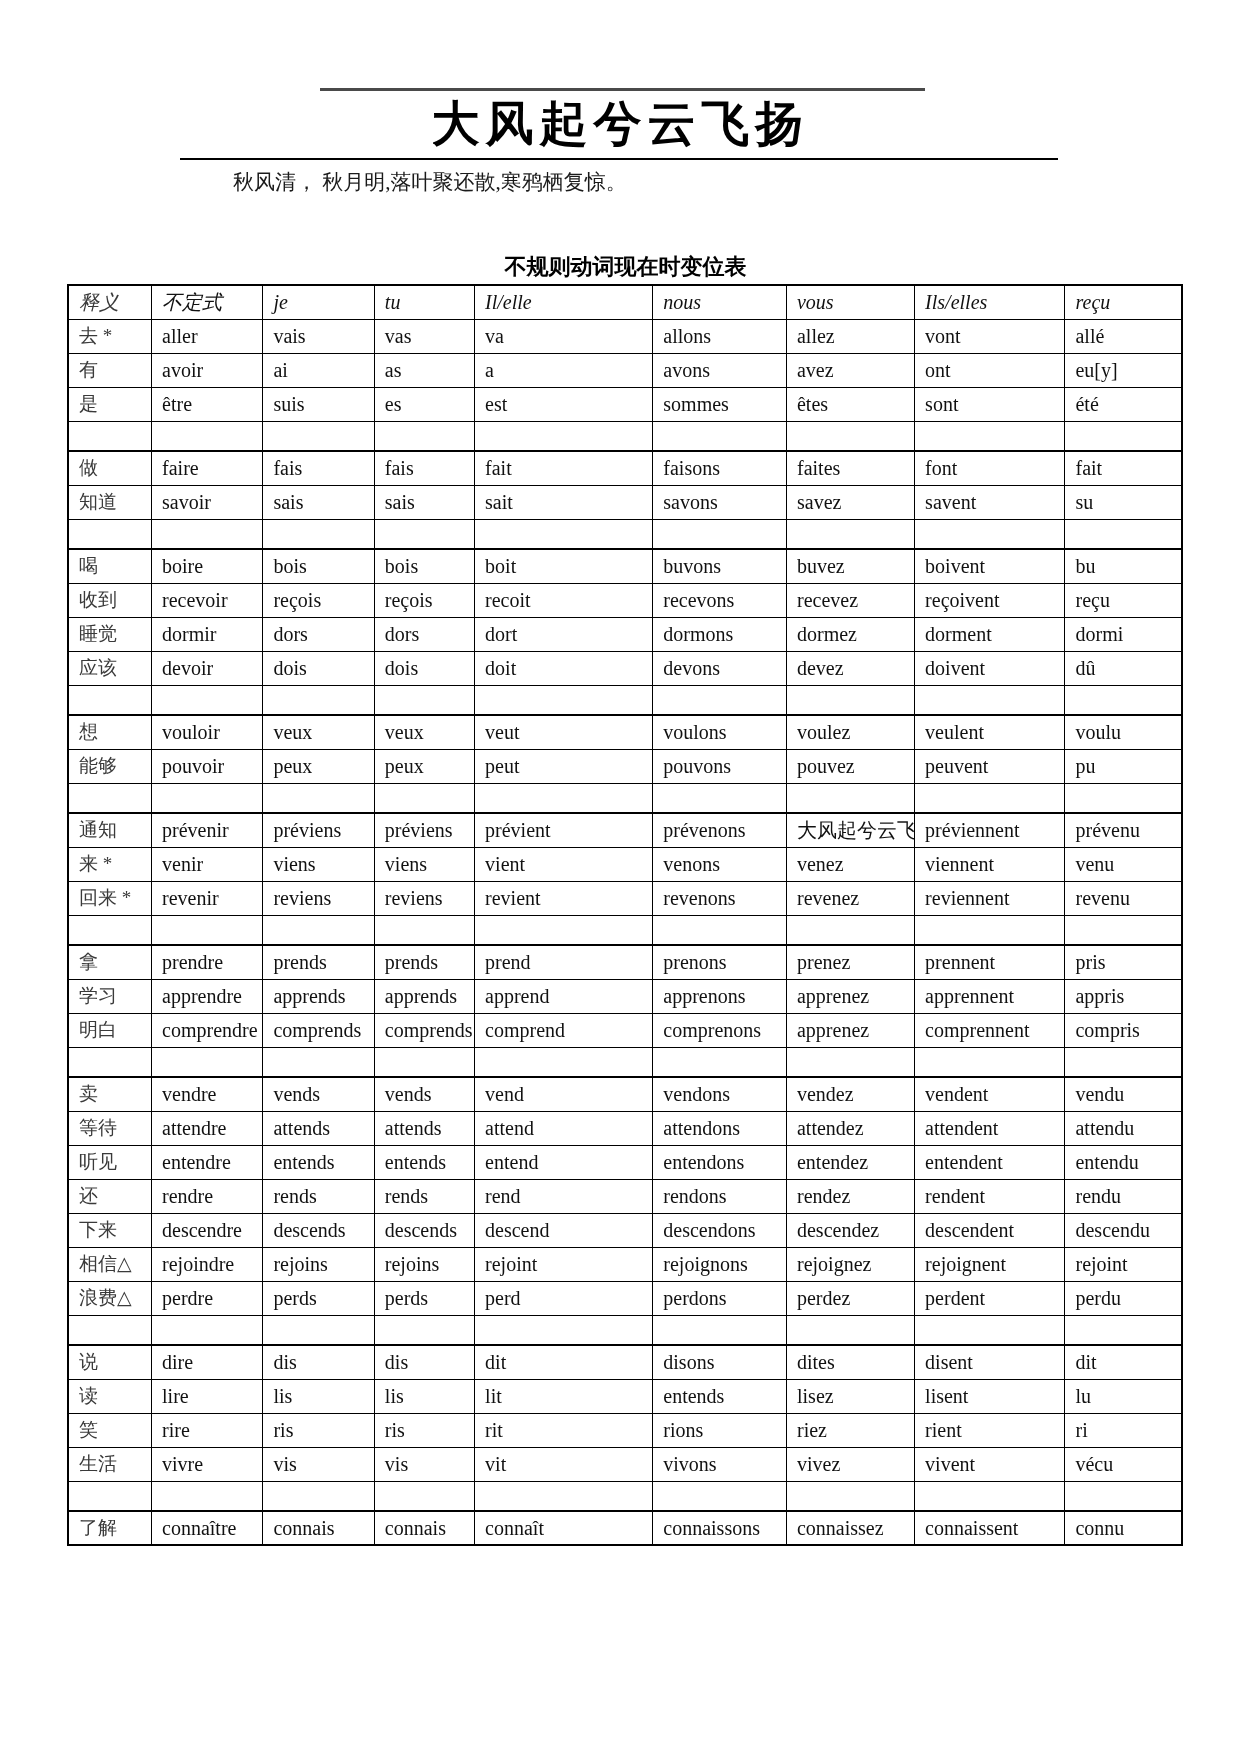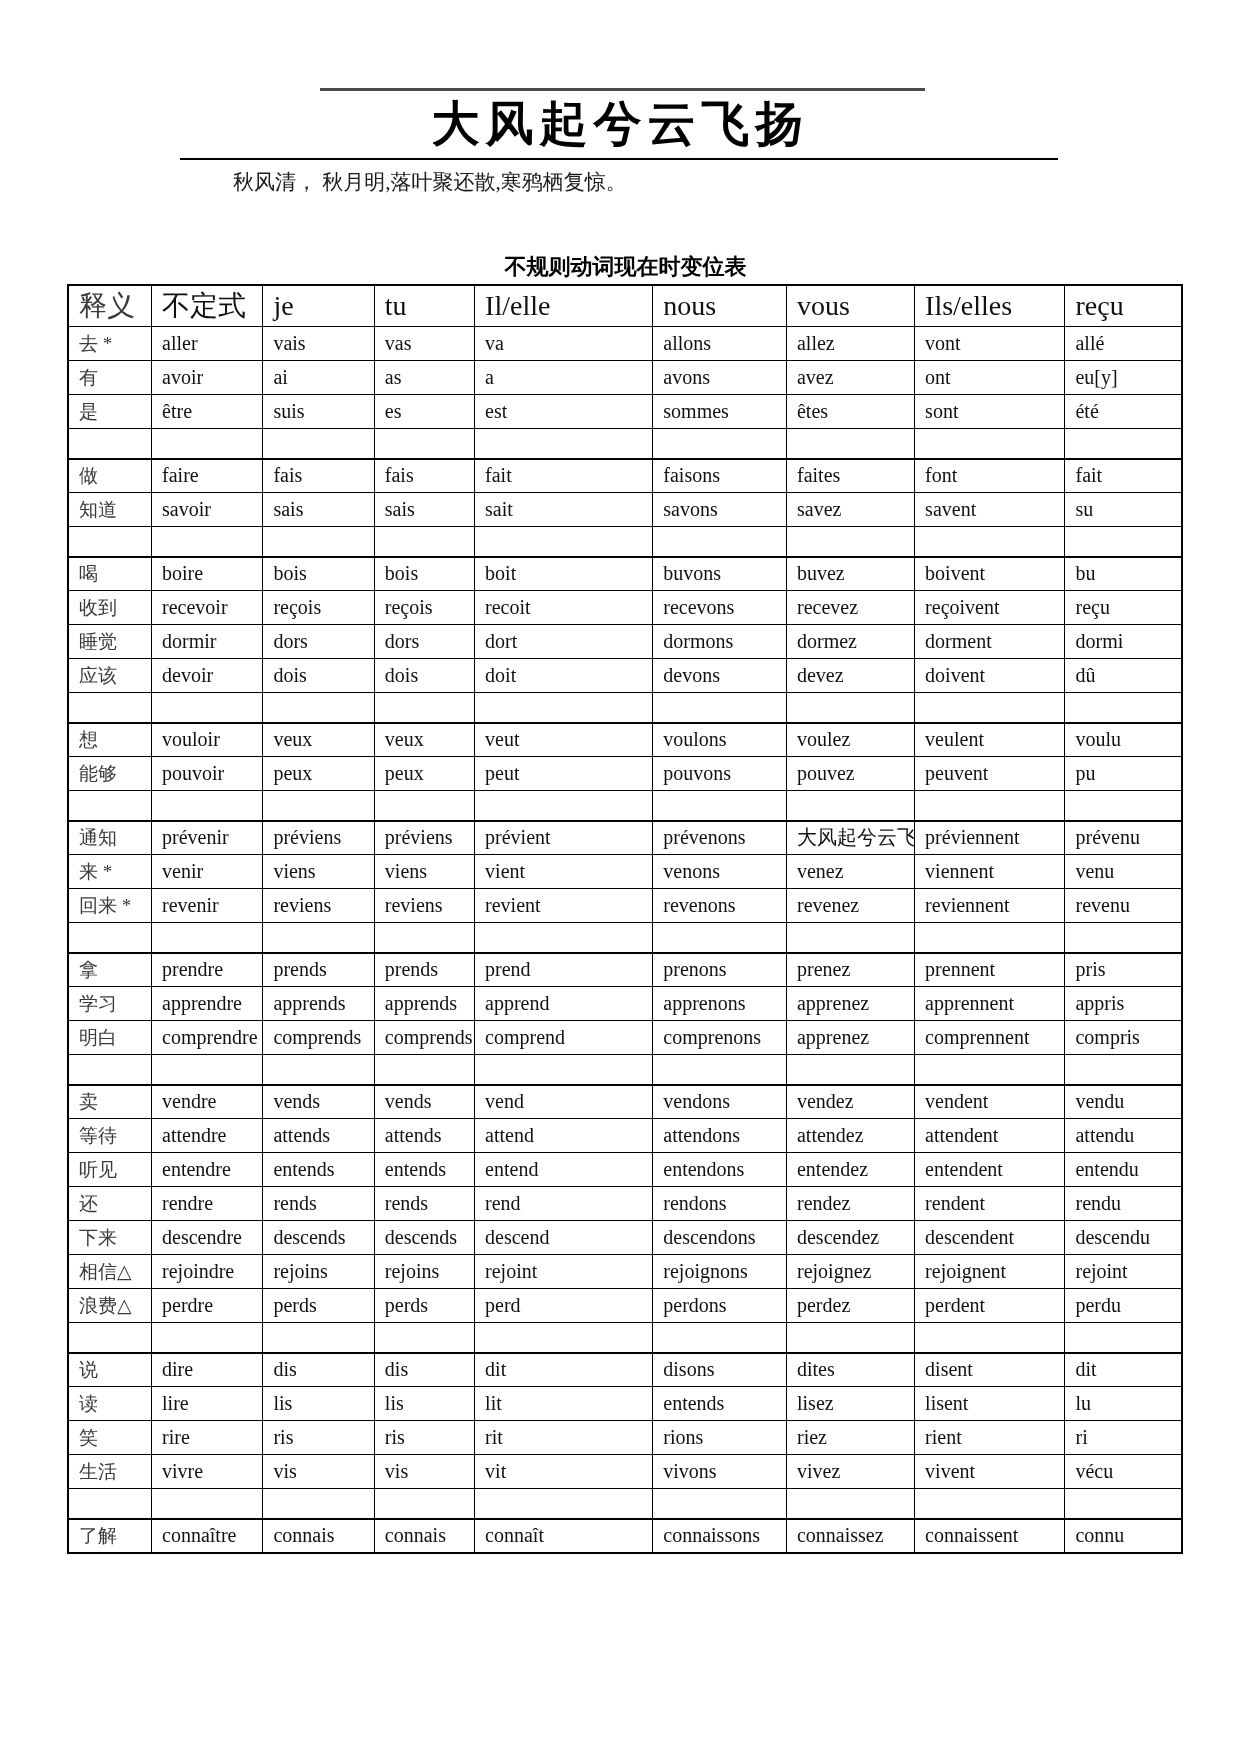--- a/index.html
+++ b/index.html
@@ -48,21 +48,21 @@
   table.conj td {
     border: 1px solid #000;
     height: 34px;
     padding: 1px 4px 1px 10px;
     vertical-align: middle;
     white-space: nowrap;
     overflow: hidden;
     color: #111;
   }
   table.conj { border: 2px solid #000; }
-  table.conj tr.header-row td { font-size: 28px; }
+  table.conj tr.header-row td { font-size: 20px; font-style: italic; }
   table.conj td.zh { font-size: 19px; color: #3a3a3a; }
   table.conj tr.spacer-row td { height: 30px; }
   table.conj tr.group-start td { border-top: 2px solid #000; }
 </style>
 </head>
 <body>
 
 <div class="page">
 
   <div class="banner-rule-top"></div>

